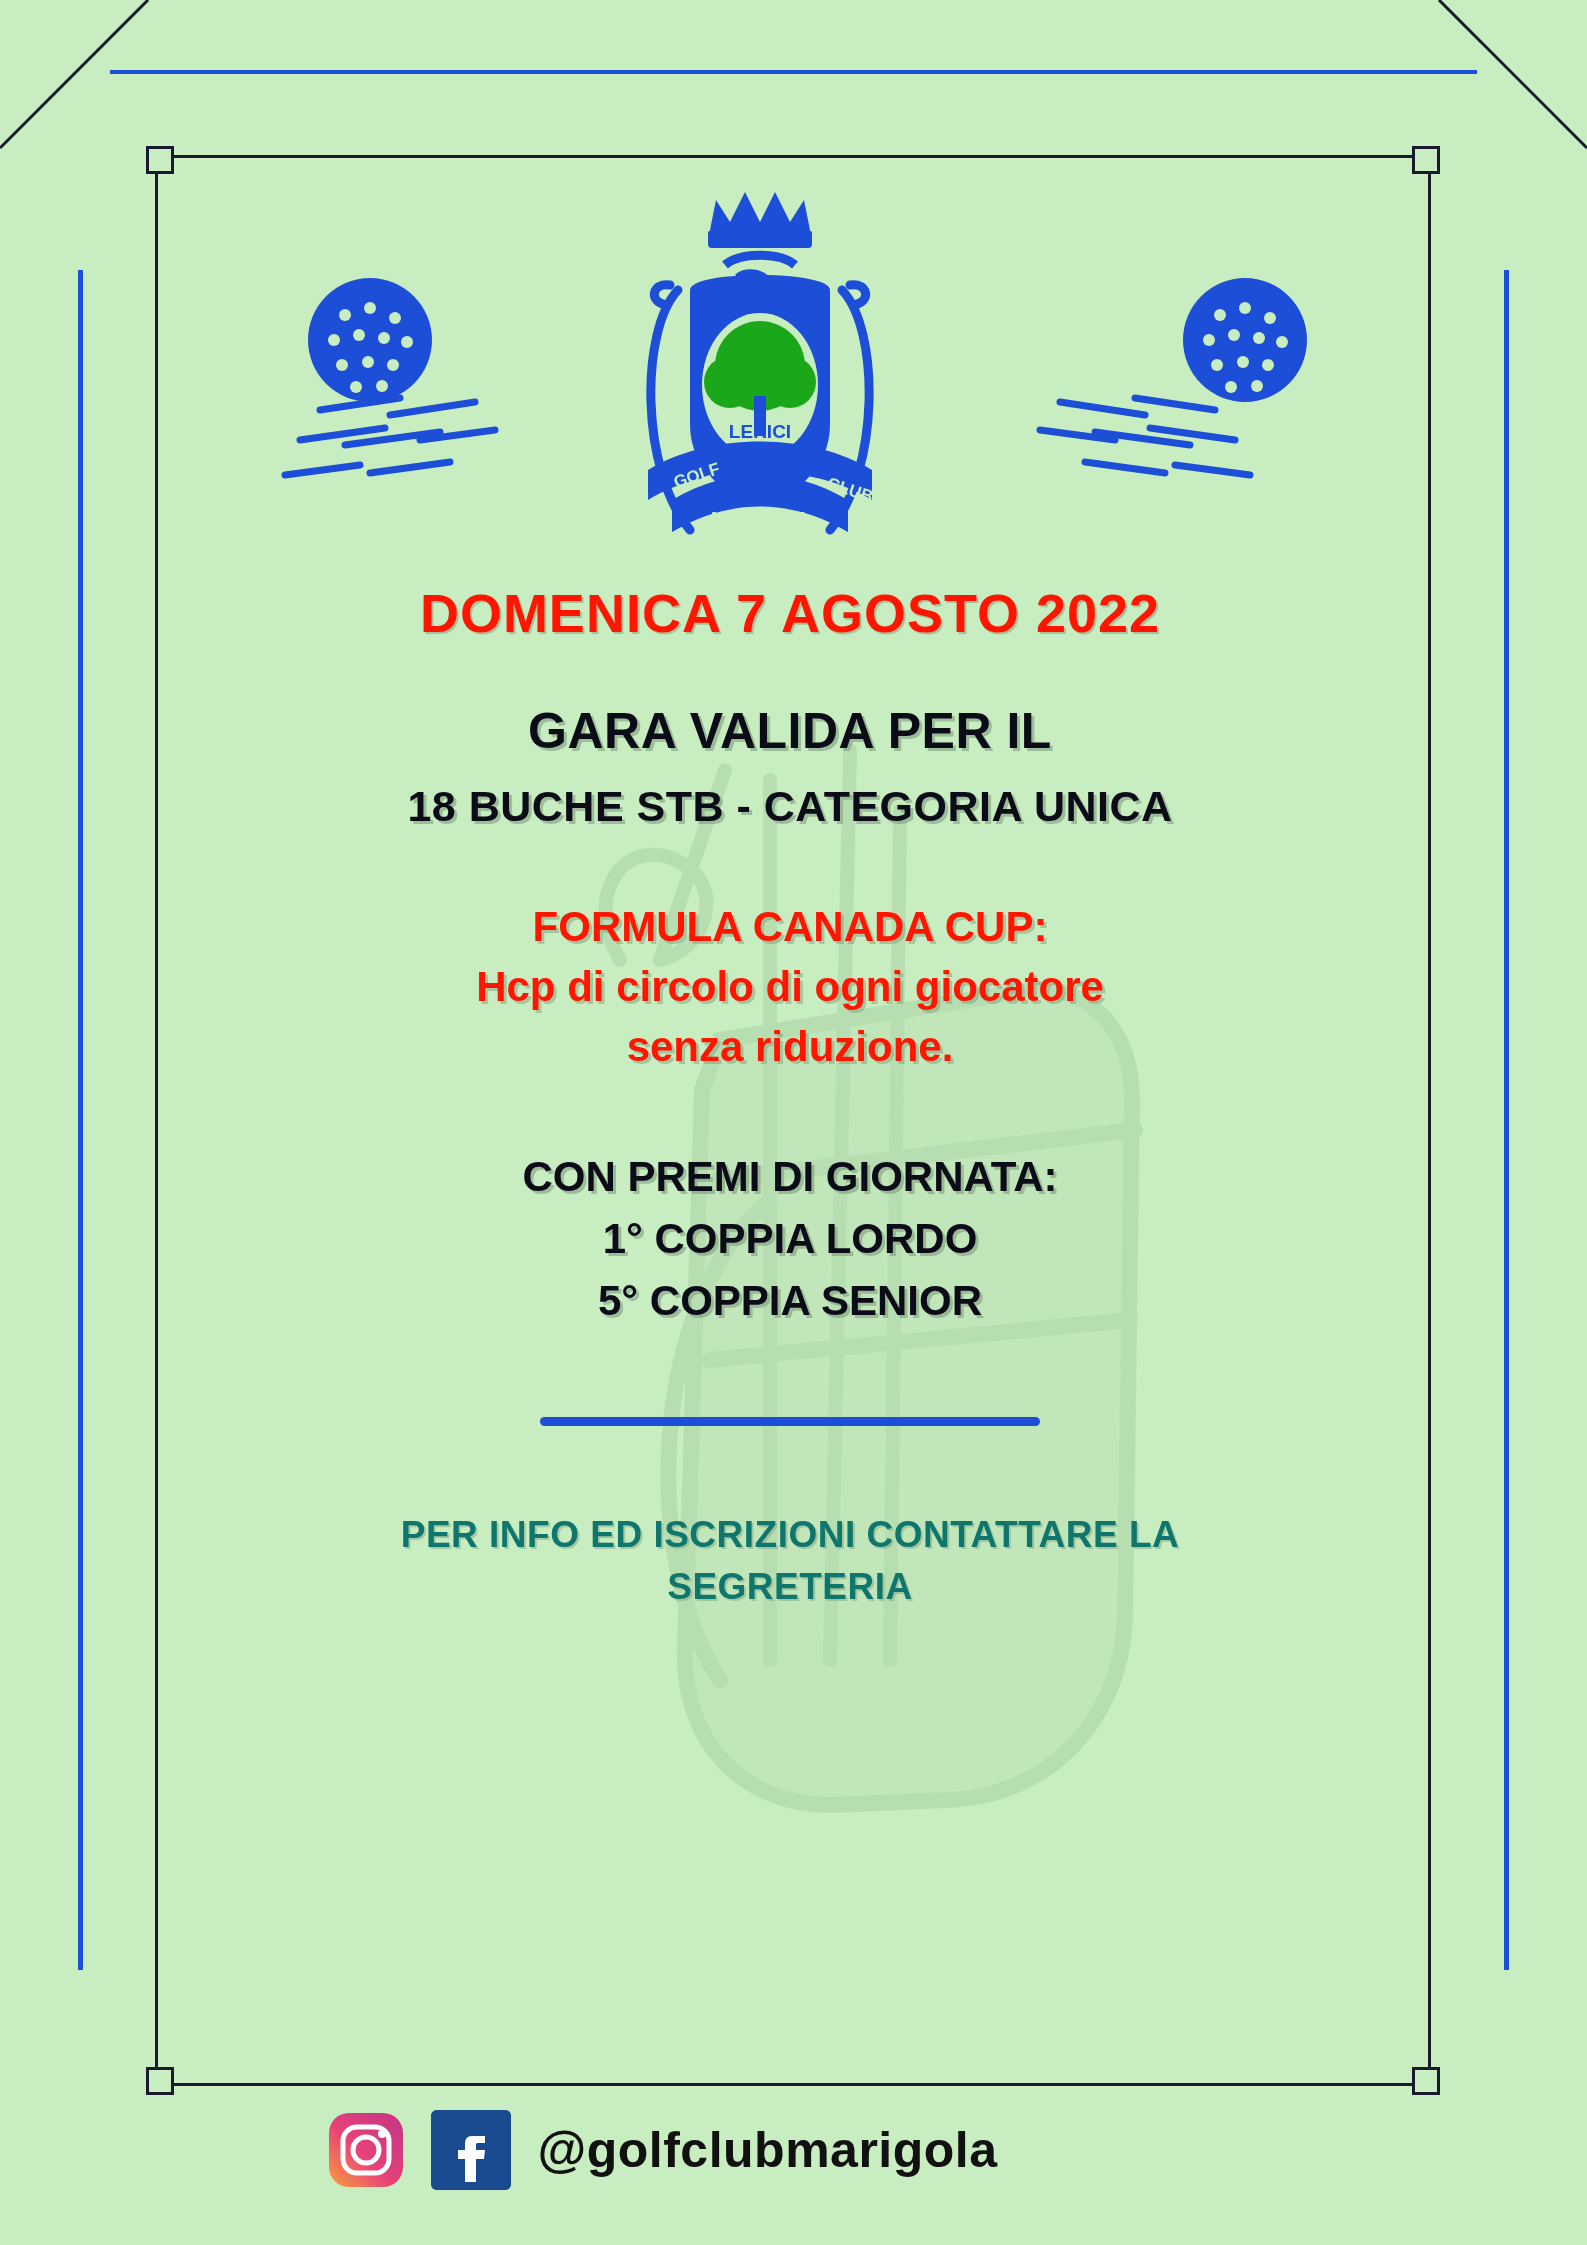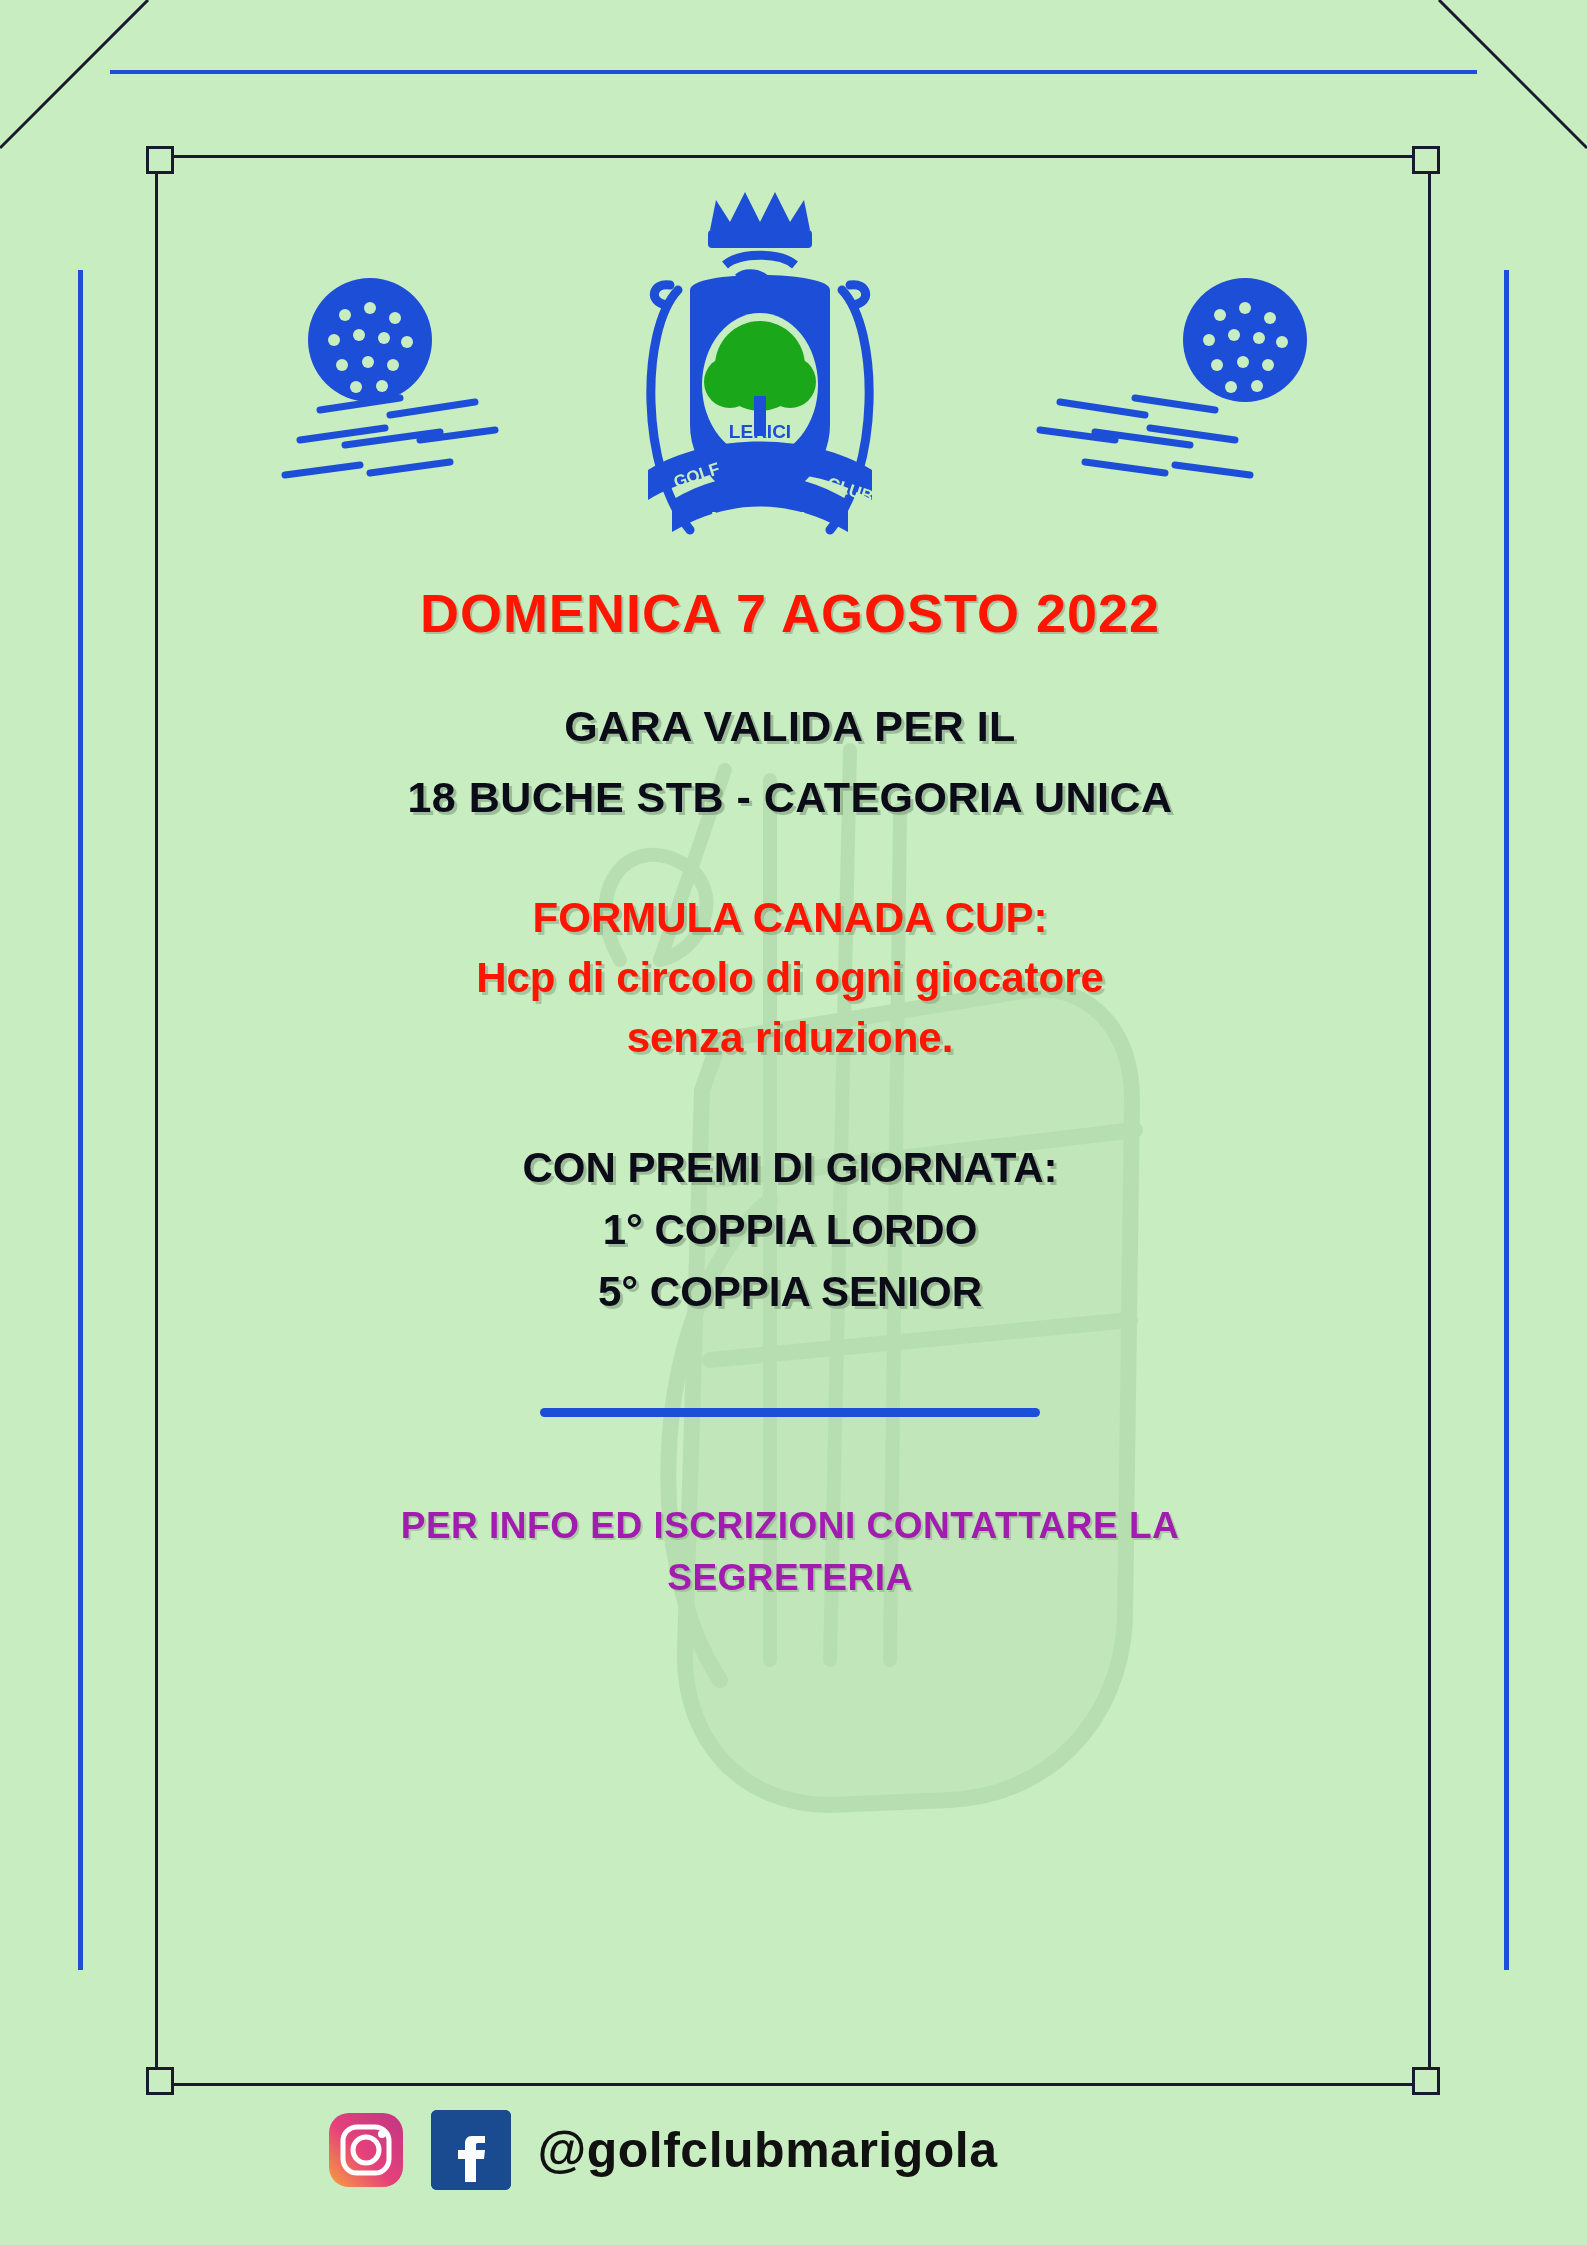--- a/index.html
+++ b/index.html
@@ -98,21 +98,21 @@
     text-shadow: 2px 2px 0 rgba(0,0,0,0.18);
     margin-top: 22px;
   }
 
   .blk-black {
     color: #0c0c18;
     font-weight: bold;
     text-shadow: 3px 3px 0 rgba(120,150,120,0.55);
   }
 
-  .l1 { font-size: 43px; margin-top: 58px; letter-spacing: 0.5px; }
+  .l1 { font-size: 50px; margin-top: 58px; letter-spacing: 0.5px; }
   .l2 { font-size: 43px; margin-top: 12px; letter-spacing: 0.5px; }
   .l3 { font-size: 43px; margin-top: 22px; letter-spacing: 0.5px; }
 
   .blk-red {
     color: #ff1500;
     font-weight: bold;
     text-shadow: 3px 3px 0 rgba(120,150,120,0.45);
     text-align: center;
   }
   .r1 { font-size: 42px; margin-top: 72px; }
@@ -126,21 +126,21 @@
 
   .divider {
     width: 500px;
     height: 9px;
     background: #1d4ed8;
     border-radius: 5px;
     margin: 92px auto 0 auto;
   }
 
   .info {
-    color: #a21caf;
+    color: #0f766e;
     font-weight: bold;
     font-size: 37px;
     letter-spacing: 0.5px;
     text-shadow: 2px 2px 0 rgba(120,150,120,0.4);
   }
   .i1 { margin-top: 88px; }
   .i2 { margin-top: 10px; }
 
   
   .footer {

